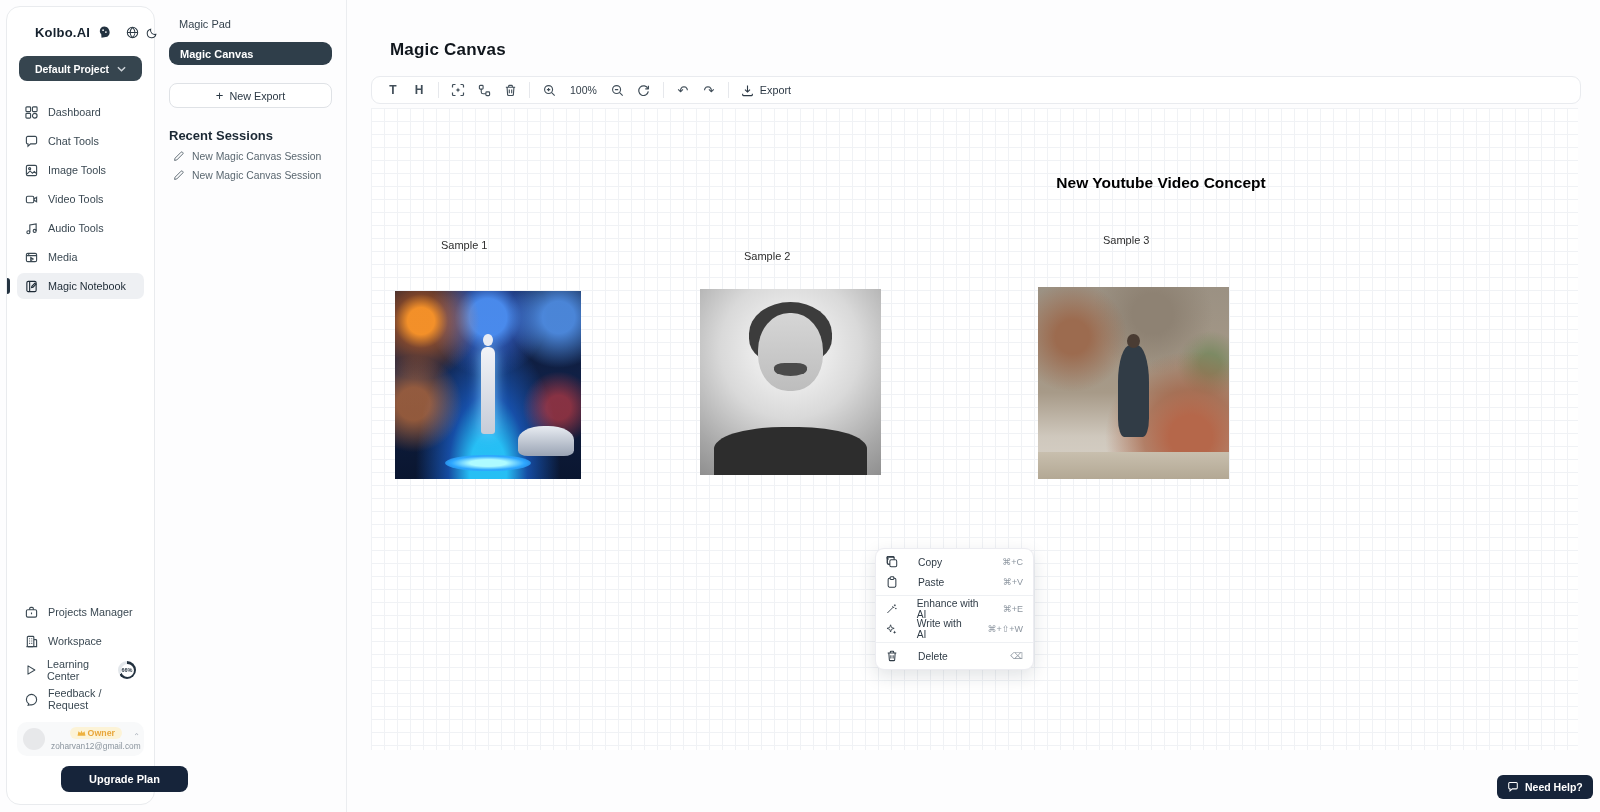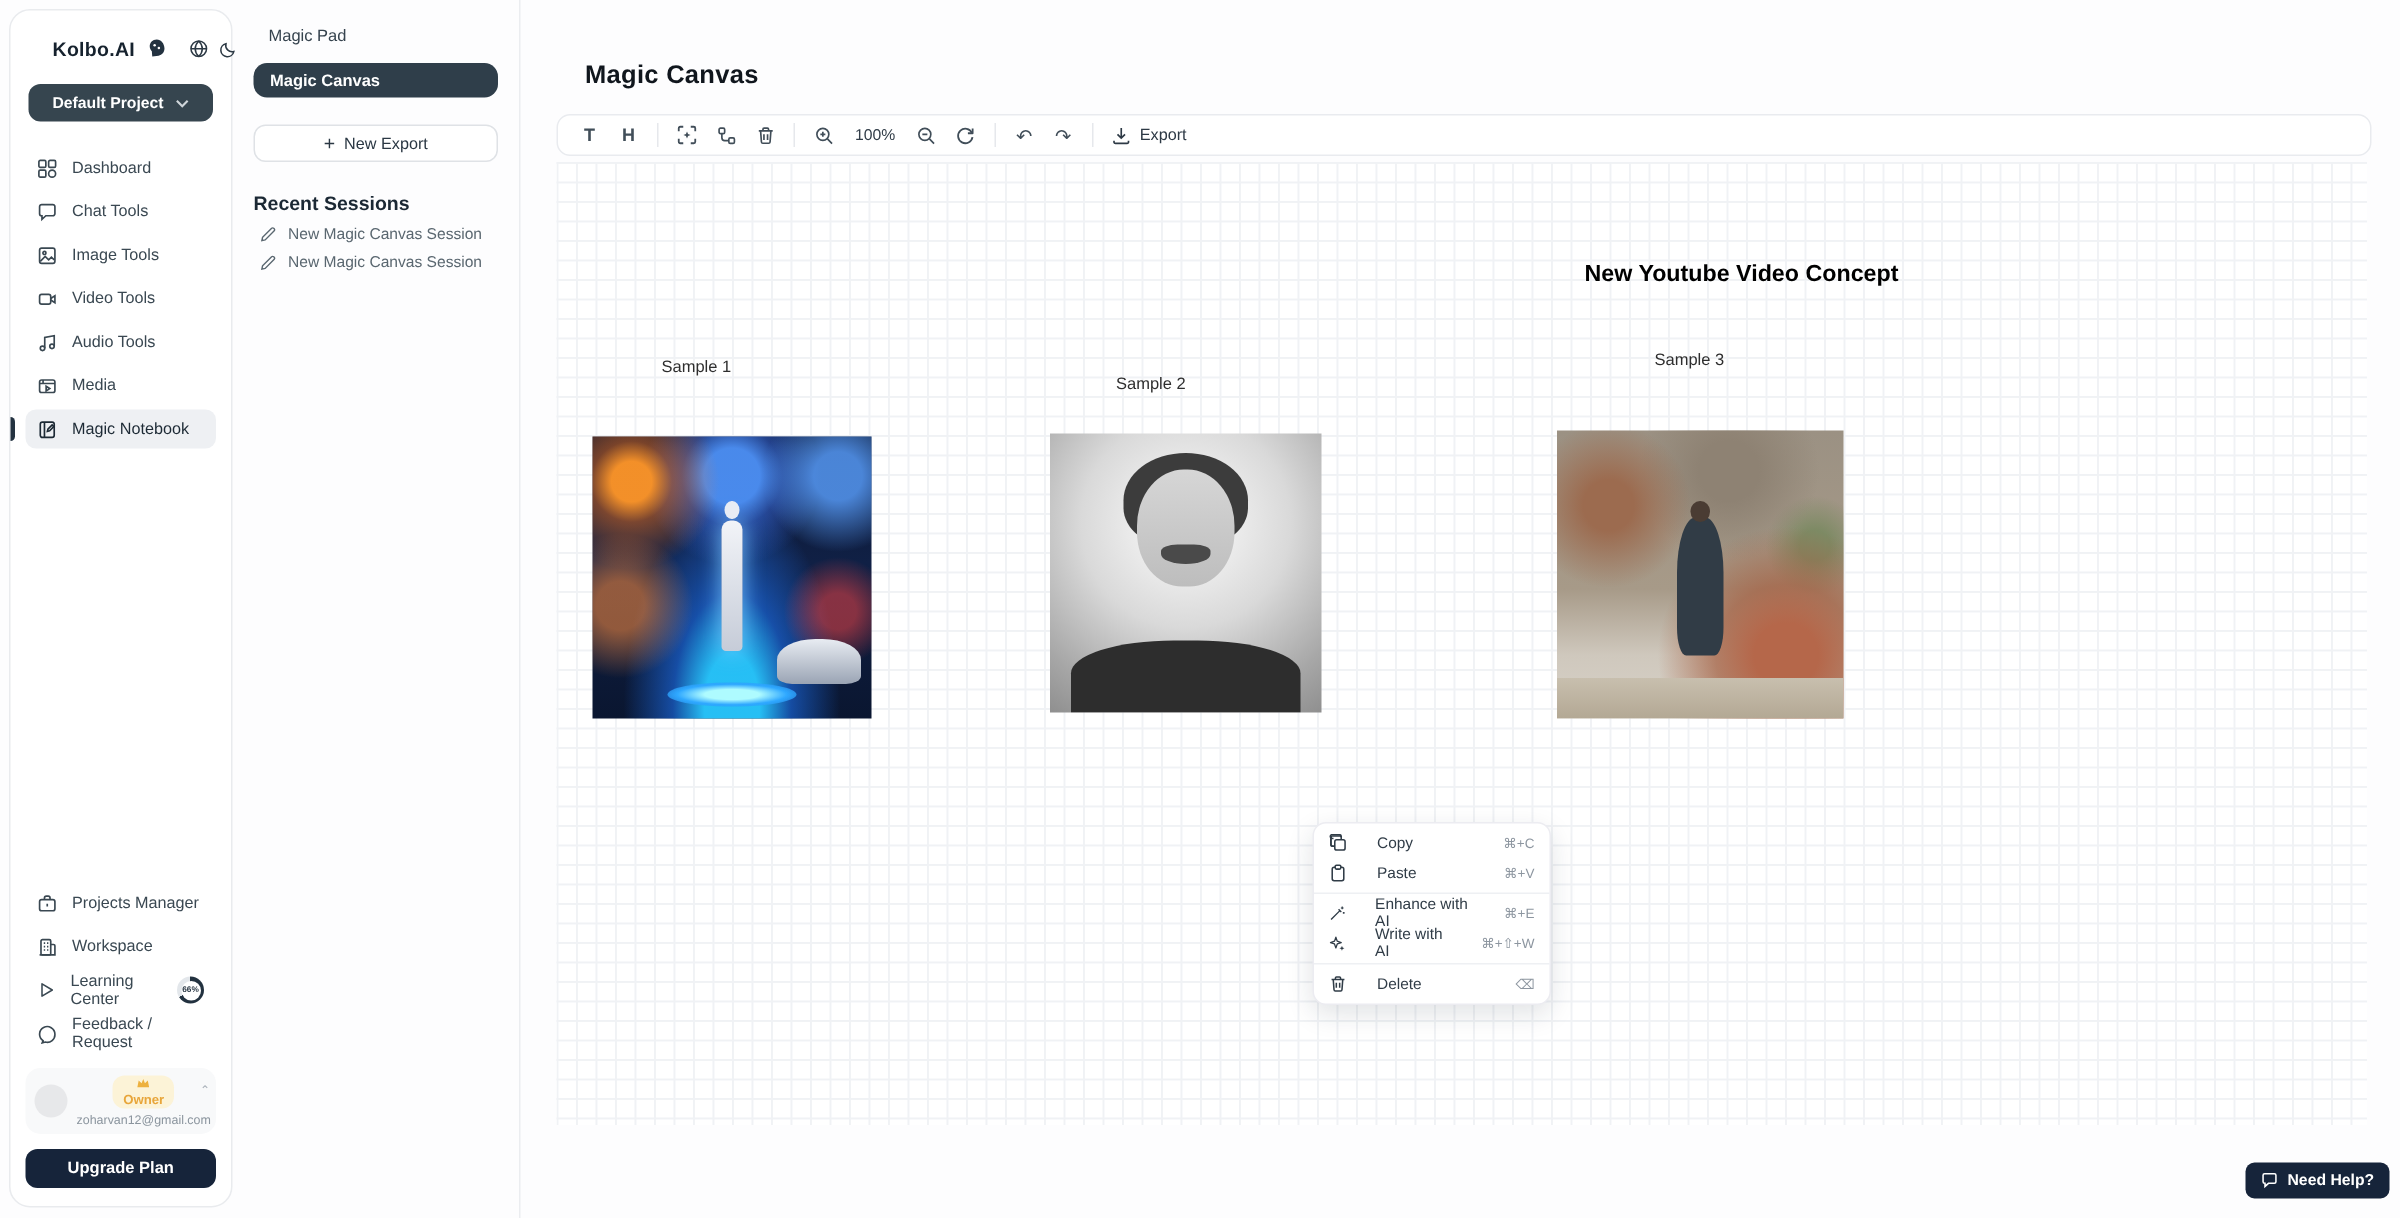--- a/index.html
+++ b/index.html
@@ -16,24 +16,24 @@
   .nav-item { position:relative; display:flex; align-items:center; gap:10px; height:26px; padding:0 8px; border-radius:7px; font-size:10.8px; color:#3a4852; cursor:pointer; }
   .nav-item.selected { background:#eef0f3; color:#1d2a35; }
   .nav-item.selected::before { content:""; position:absolute; left:-10px; top:5px; width:3px; height:16px; background:#233240; border-radius:0 3px 3px 0; }
   .sidebar .grow { flex:1; }
   .ring-badge { position:relative; width:18px; height:18px; border-radius:50%; background:conic-gradient(#22313f 0 66%, #e3e7eb 66% 100%); margin-left:4px; flex:none; }
   .ring-badge::before { content:""; position:absolute; inset:2.5px; background:#fff; border-radius:50%; }
   .ring-badge span { position:absolute; inset:0; display:flex; align-items:center; justify-content:center; font-size:5.5px; font-weight:bold; color:#2a3845; }
   .user-card { background:#f8f9fa; border-radius:10px; padding:5px 6px; display:flex; align-items:center; gap:6px; margin:10px 0; position:relative; }
   .avatar { width:22px; height:22px; border-radius:50%; background:#e7e8ea; flex:none; }
   .user-meta { display:flex; flex-direction:column; align-items:center; gap:2px; flex:1; }
-  .owner-badge { background:#fcf3d7; color:#e8a63b; font-size:8.8px; font-weight:bold; border-radius:8px; padding:1px 7px; display:flex; align-items:center; gap:2px;flex-direction:column; }
+  .owner-badge { background:#fcf3d7; color:#e8a63b; font-size:8.8px; font-weight:bold; border-radius:8px; padding:1px 7px; display:flex; align-items:center; gap:2px; }
   .user-email { font-size:8.3px; color:#8b959e; }
   .user-chev { position:absolute; right:4px; top:10px; color:#aab2ba; font-size:8px; }
-  .upgrade-btn { height:26px; background:#16243a; color:#fff; border:none; border-radius:8px; font-size:11px; font-weight:bold; cursor:pointer; font-family:inherit; width:100%; }
+  .upgrade-btn { height:26px; background:#16243a; color:#fff; border:none; border-radius:8px; font-size:11px; font-weight:bold; cursor:pointer; font-family:inherit; width:100%;margin-left:44px; }
 
   
   .sessions { position:absolute; left:155px; top:0; width:192px; height:812px; border-right:1px solid #ebedf0; padding:16px 14px; }
   .pad-item { font-size:11px; color:#36434e; padding:2px 10px 12px 10px; cursor:pointer; }
   .canvas-pill { background:#2f3e4a; color:#fff; border-radius:9px; height:23px; display:flex; align-items:center; padding:0 11px; font-size:11px; font-weight:bold; cursor:pointer; }
   .new-session { margin-top:18px; width:100%; height:25px; background:#fff; border:1px solid #dfe2e6; border-radius:8px; font-size:10.8px; color:#2b3募844; color:#2b3844; display:flex; align-items:center; justify-content:center; gap:6px; cursor:pointer; font-family:inherit; }
   .recent-h { margin-top:20px; font-size:13px; font-weight:bold; color:#1b2834; }
   .recent-item { display:flex; align-items:center; gap:8px; margin-top:8px; font-size:10.4px; color:#5a6770; cursor:pointer; padding-left:4px; }
 
   

